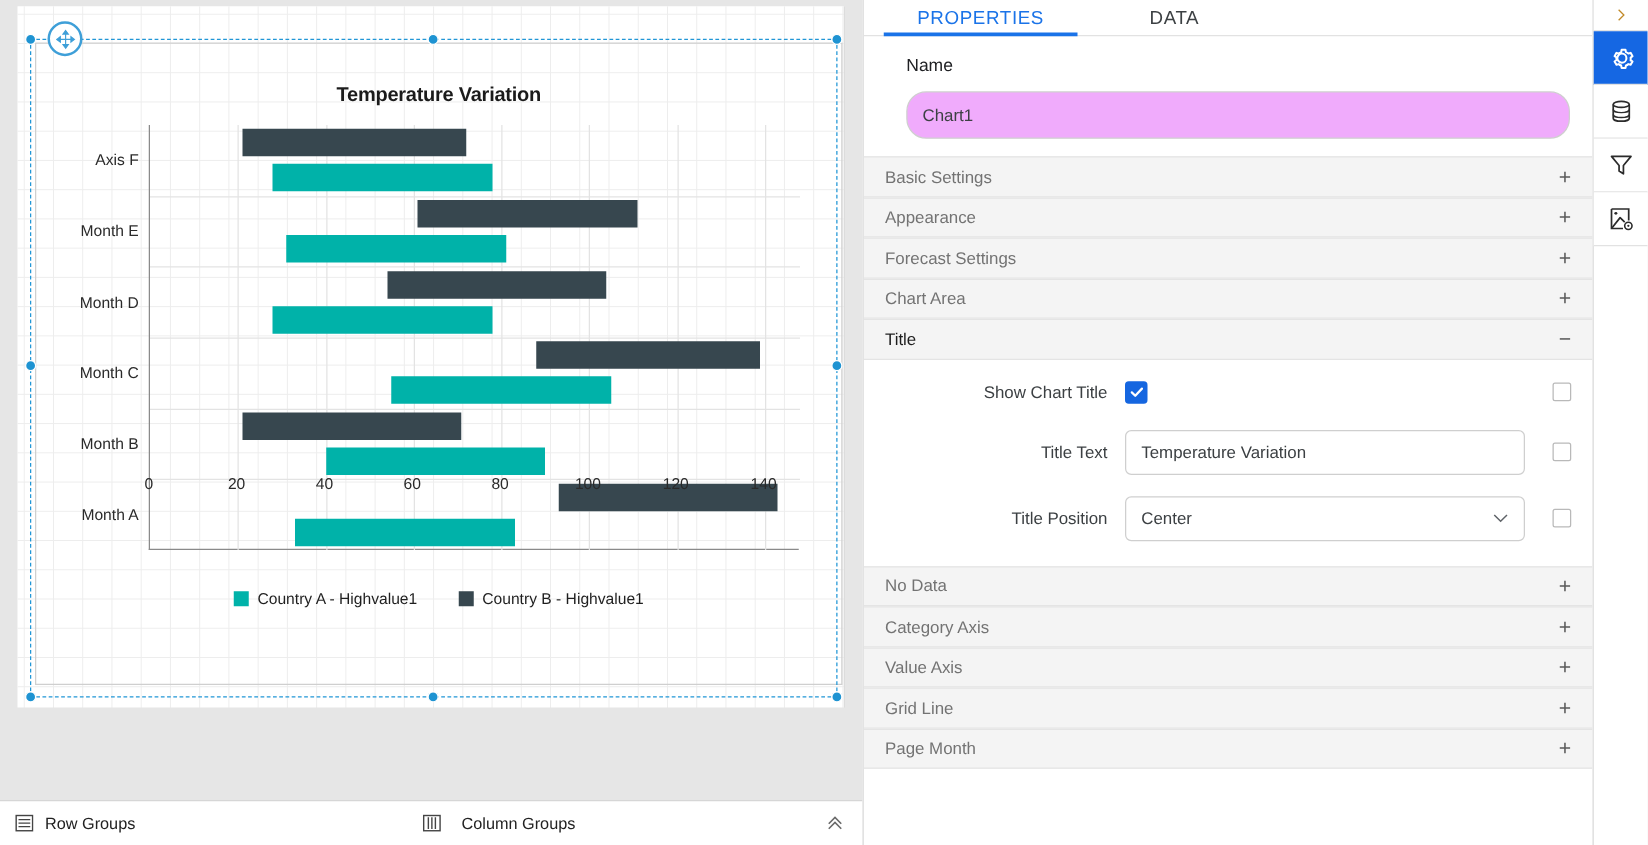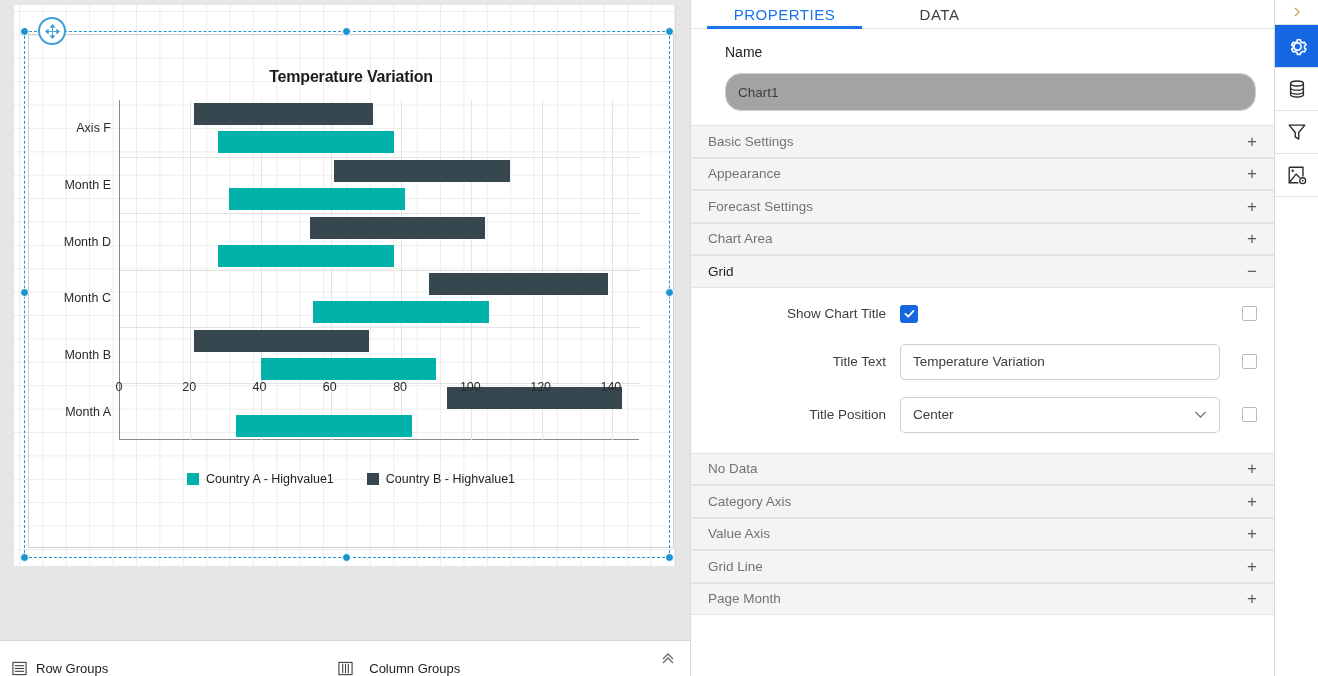--- a/index.html
+++ b/index.html
@@ -115,21 +115,21 @@
   .legend-item { display: flex; align-items: center; gap: 7px; }
   .legend-swatch { width: 12px; height: 12px; display: inline-block; }
   .legend-text { font-size: 12.5px; color: #1f1f1f; white-space: nowrap; }
 
   
   .groups-bar {
     position: absolute; left: 0; bottom: 0;
     width: 690px; height: 36px;
     background: #ffffff;
     border-top: 1px solid #d6d6d6;
-    display: flex; align-items: flex-end;
+    display: flex; align-items: center;
   }
   .group-btn {
     display: flex; align-items: center; gap: 9px;
     font-size: 13px; color: #222;
     cursor: default;
   }
   .group-btn.rows { margin-left: 12px; }
   .group-btn.cols { margin-left: 230px; gap: 16px; }
   .collapse-btn { position: absolute; right: 14px; top: 9px; cursor: pointer; }
 
@@ -162,21 +162,21 @@
     background: #1a73e8;
   }
   .name-block { padding: 15px 18px 14px 34px; }
   .name-label { font-size: 14px; color: #202124; margin-bottom: 13px; }
   .text-input {
     width: 100%; height: 38px;
     border: 1px solid #cfcfcf; border-radius: 16px;
     padding: 0 12px;
     font-size: 13.5px; color: #3c4043;
     font-family: "Liberation Sans", sans-serif;
-    background: #a3a3a3;
+    background: #f0abfc;
     outline: none;
   }
   .section {
     height: 32.5px;
     background: #f4f4f4;
     border-top: 1px solid #e4e4e4;
     border-bottom: 1px solid #e4e4e4;
     display: flex; align-items: center;
     padding: 0 17px;
     cursor: pointer;
@@ -376,21 +376,21 @@
     <div class="section">
       <span class="section-label">Forecast Settings</span>
       <span class="section-sign">+</span>
     </div>
     <div class="section">
       <span class="section-label">Chart Area</span>
       <span class="section-sign">+</span>
     </div>
 
     <div class="section open">
-      <span class="section-label">Grid</span>
+      <span class="section-label">Title</span>
       <span class="section-sign">−</span>
     </div>
 
     <div class="section-body">
       <div class="prop-row">
         <div class="prop-label">Show Chart Title</div>
         <div class="prop-field">
           <div class="cb-blue">
             <svg width="13" height="13" viewBox="0 0 16 16">
               <path d="M3 8.5 L6.4 11.8 L13 4.8" fill="none" stroke="#fff" stroke-width="2.2" stroke-linecap="round" stroke-linejoin="round"></path>

